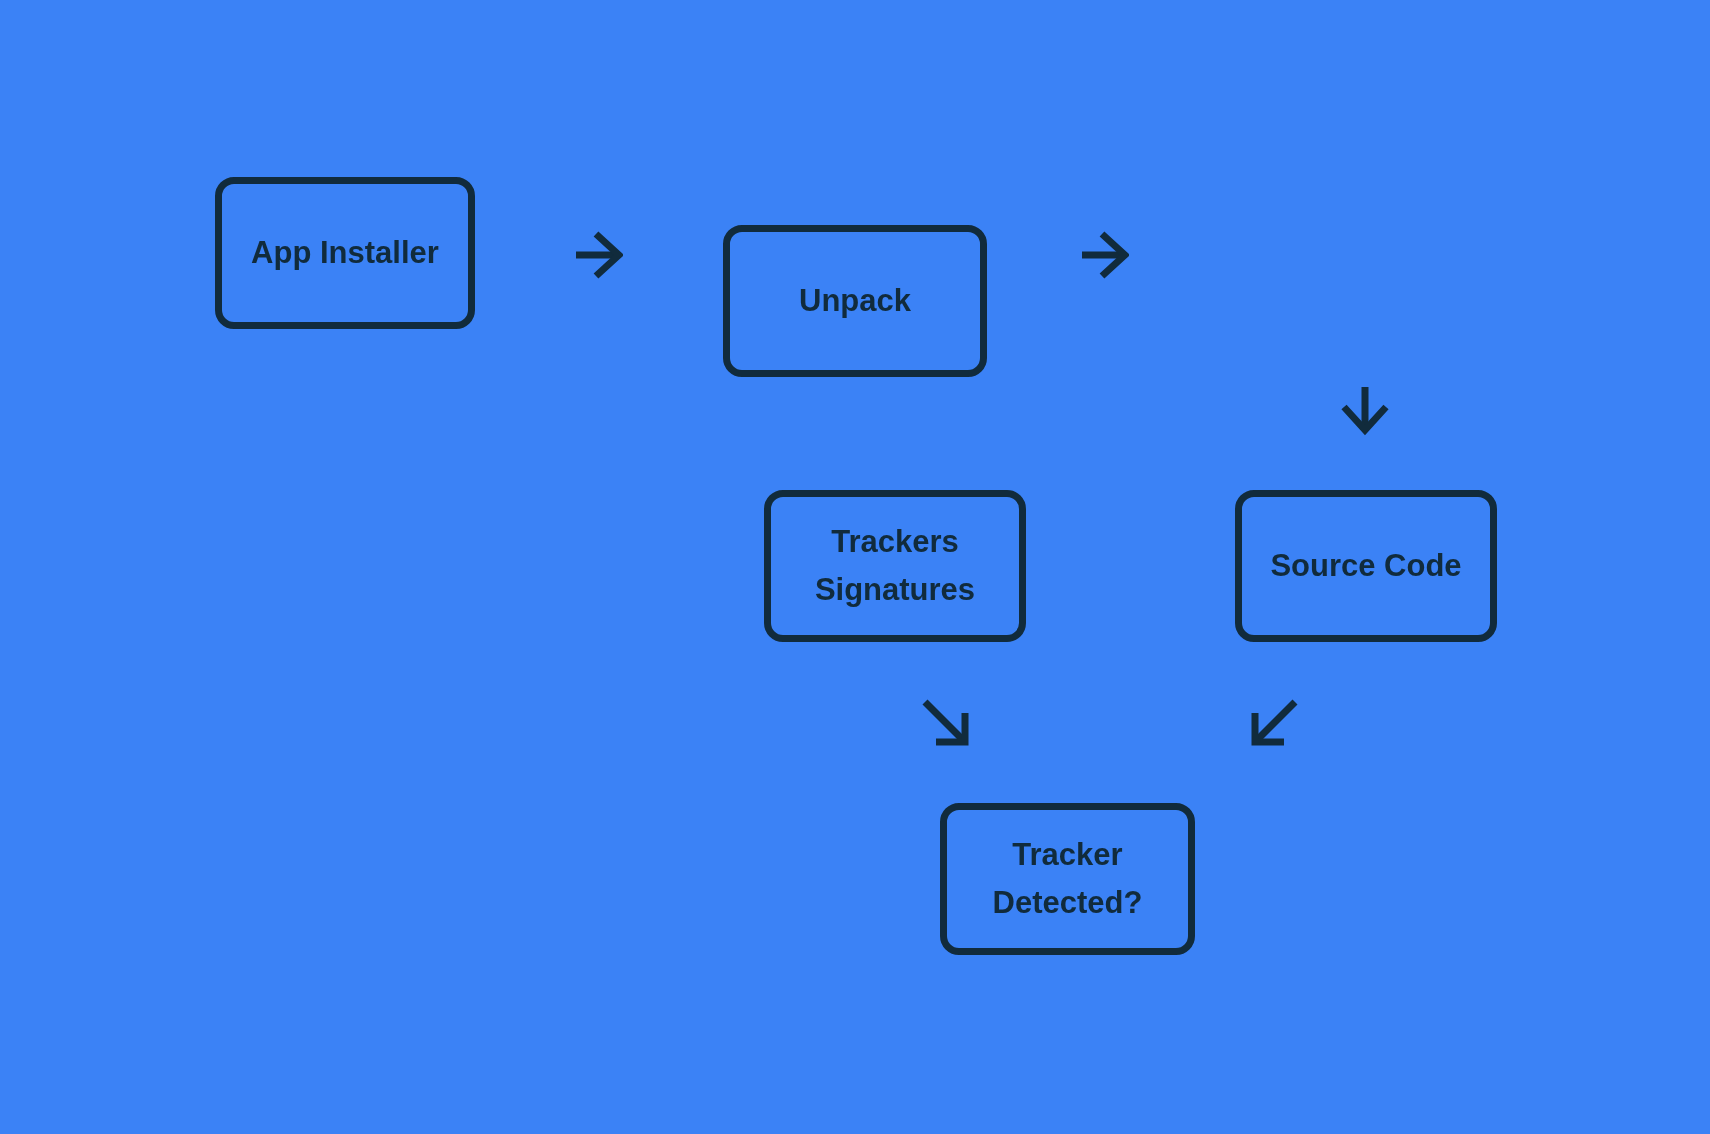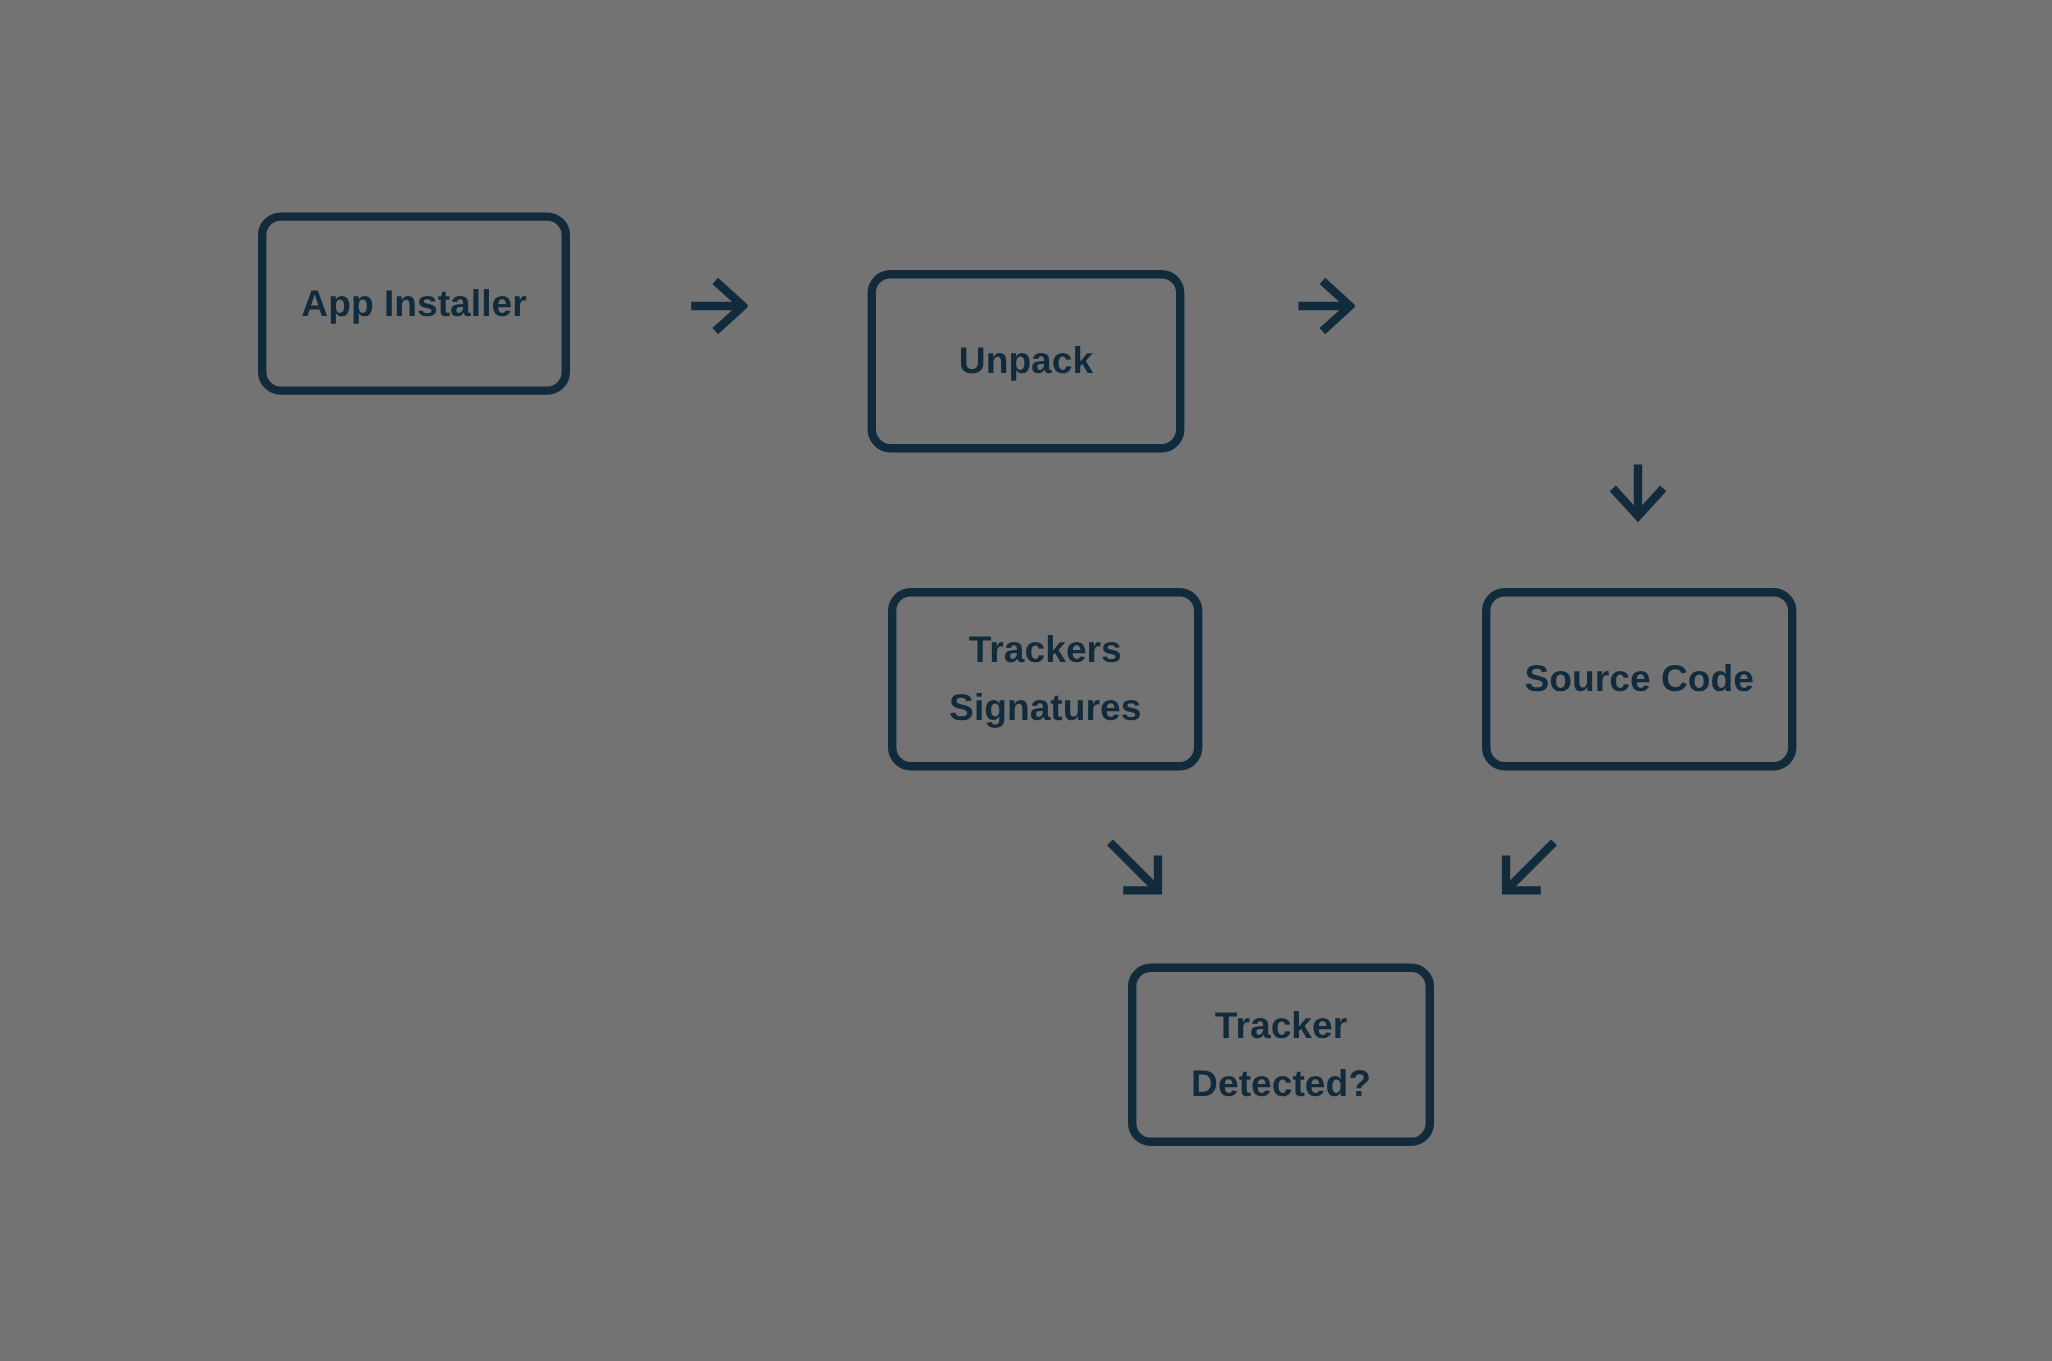--- a/index.html
+++ b/index.html
@@ -3,21 +3,21 @@
 <meta charset="utf-8">
 <style>
   html, body {
     margin: 0;
     padding: 0;
   }
   .canvas {
     position: relative;
     width: 1710px;
     height: 1134px;
-    background: #737373;
+    background: #3b82f6;
     overflow: hidden;
     font-family: "Liberation Sans", "DejaVu Sans", sans-serif;
   }
   .node {
     position: absolute;
     box-sizing: border-box;
     border: 7px solid #112B3C;
     border-radius: 19px;
     display: flex;
     align-items: center;
@@ -39,21 +39,21 @@
     fill: none;
     stroke: #112B3C;
     stroke-width: 7;
     stroke-linecap: butt;
     stroke-linejoin: miter;
   }
   
   .pos-app-installer      { left: 215px;  top: 177px; width: 260px; height: 152px; }
   .pos-unpack             { left: 723px;  top: 177px; width: 264px; height: 152px; margin-top: 48px; }
   .pos-disassemble        { left: 1235px; top: 178px; width: 262px; height: 152px; }
-  .pos-trackers-signatures{ left: 740px;  top: 490px; width: 262px; height: 152px; }
+  .pos-trackers-signatures{ left: 764px;  top: 490px; width: 262px; height: 152px; }
   .pos-source-code        { left: 1235px; top: 490px; width: 262px; height: 152px; }
   .pos-tracker-detected   { left: 940px;  top: 803px; width: 255px; height: 152px; }
   
   .pos-arrow-1   { left: 575px;  top: 229px; }
   .pos-arrow-2   { left: 1081px; top: 229px; }
   .pos-arrow-3   { left: 1339px; top: 386px; }
   .pos-arrow-4   { left: 921px;  top: 698px; }
   .pos-arrow-5   { left: 1251px; top: 698px; }
 </style>
 </head>

